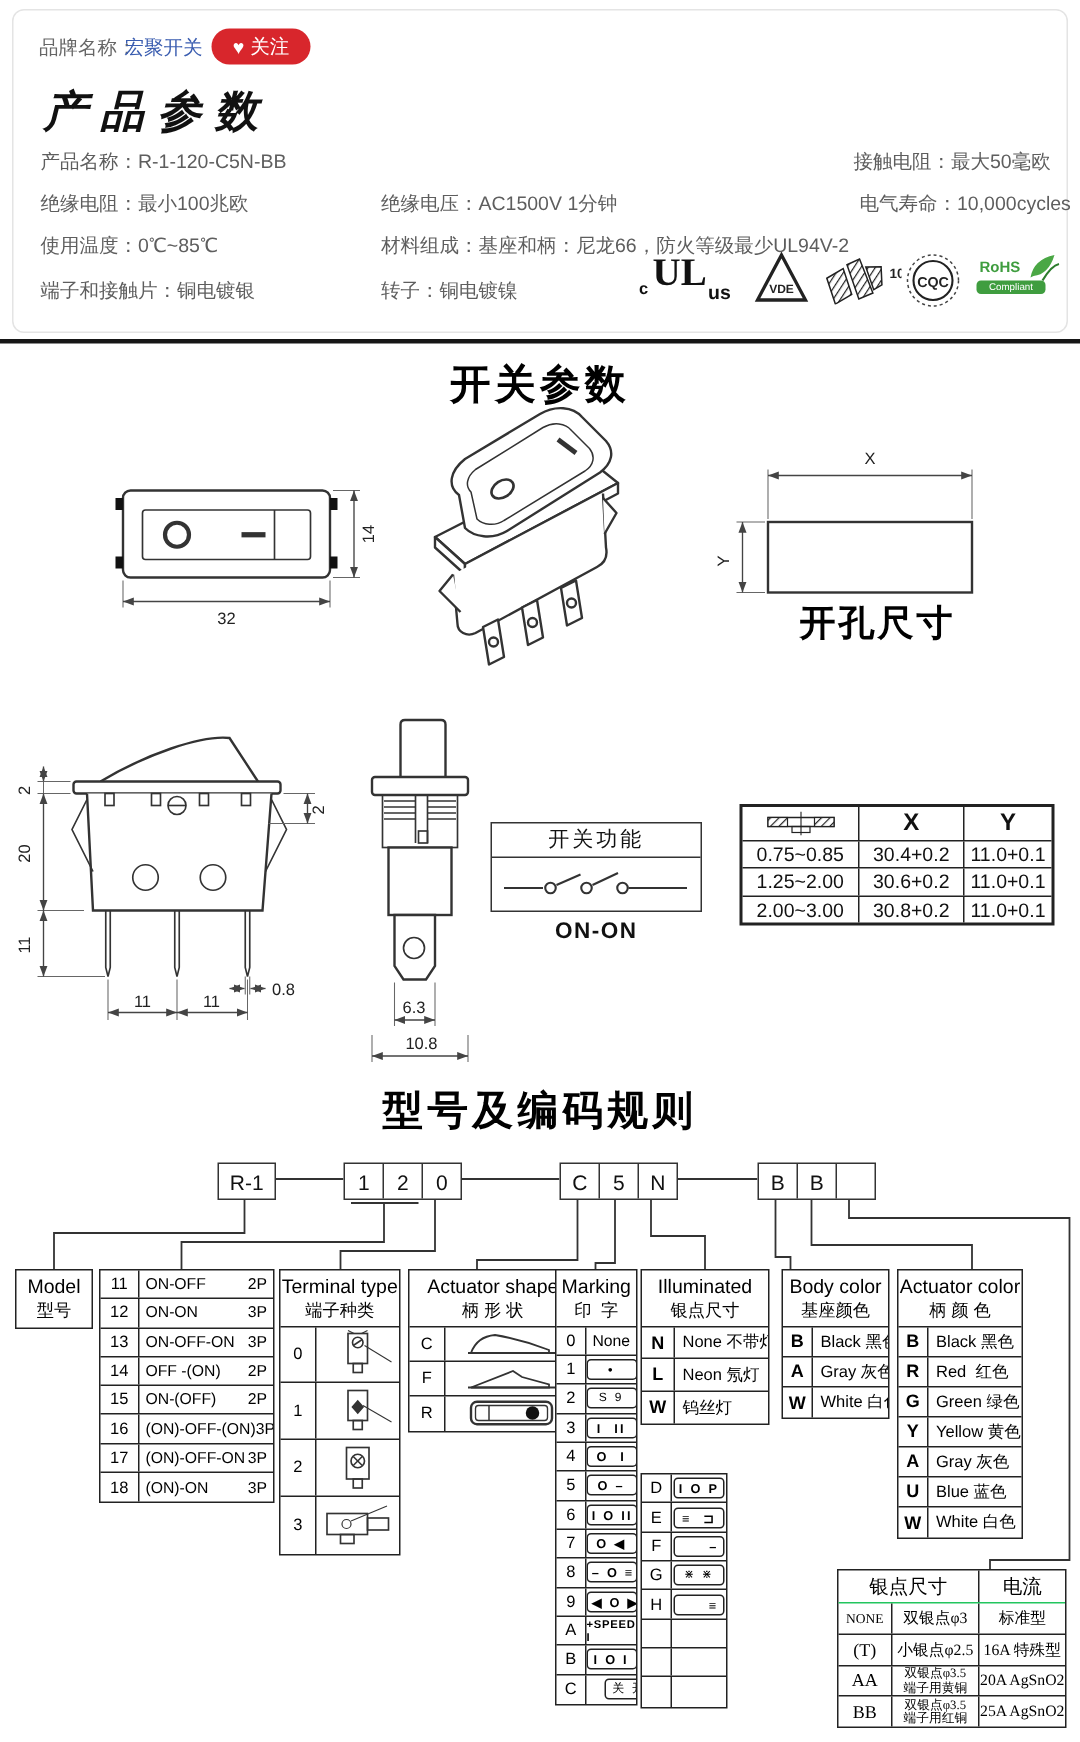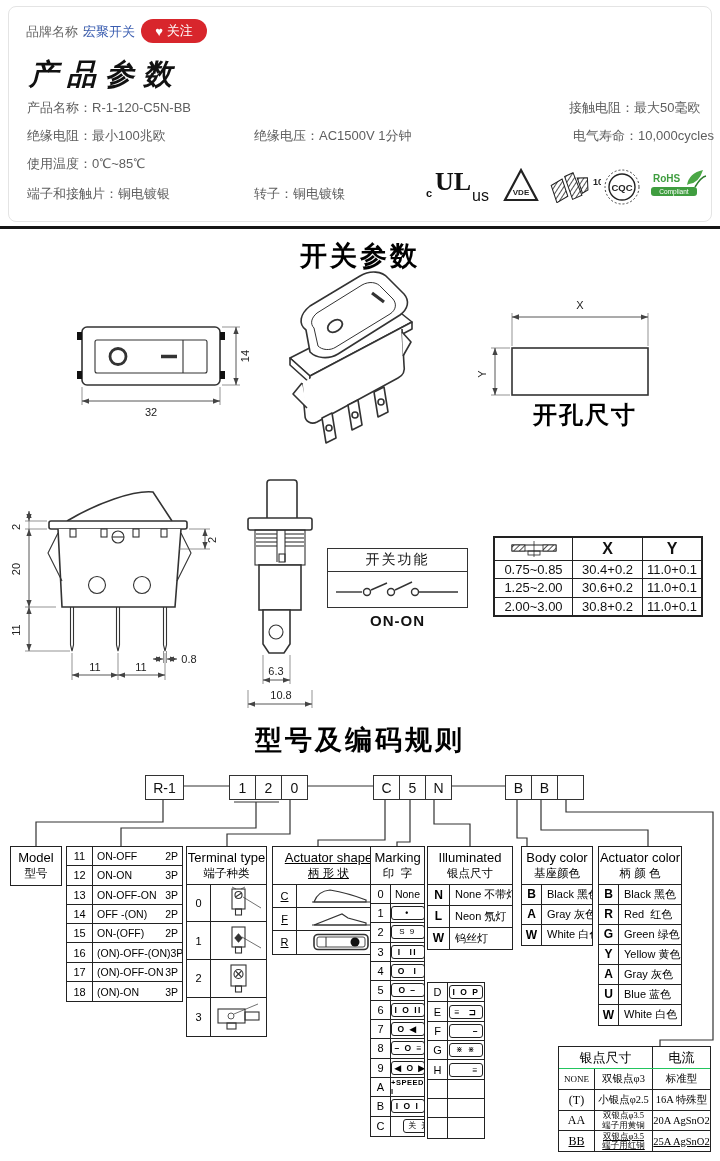--- a/index.html
+++ b/index.html
@@ -102,21 +102,21 @@
     <span class="abs brandname" style="left:74px;top:16px">宏聚开关</span>
     <button id="followbtn" class="abs">
         <span>♥</span>
         <span>关注</span>
       </button>
     <div id="ptitle" class="abs">产品参数</div>
 
     <div class="cert" style="left:417px;top:160px;width:60px;height:40px">
       <span class="abs" style="left:0;top:20px;font-size:11px;font-weight:bold;color:#111">c</span>
       <span class="abs" style="left:9px;top:0;font-size:26px;font-weight:bold;font-family:'Liberation Serif',serif;color:#111">UL</span>
-      <span class="abs" style="left:46px;top:20px;font-size:16px;font-weight:normal;color:#111">us</span>
+      <span class="abs" style="left:46px;top:20px;font-size:13px;font-weight:bold;color:#111">us</span>
     </div>
     <svg class="cert" style="left:493px;top:160px" width="38" height="38">
       <polygon points="19,3 35,33 3,33" fill="none" stroke="#222" stroke-width="2.2"></polygon>
       <text x="19" y="28" text-anchor="middle" font-size="8" font-weight="bold" fill="#222">VDE</text>
     </svg>
     <svg class="cert" style="left:540px;top:164px" width="52" height="32">
       <defs>
           <pattern id="hat" width="4" height="4" patternUnits="userSpaceOnUse" patternTransform="rotate(45)">
             <rect width="4" height="4" fill="#fff"></rect>
             <line x1="0" y1="0" x2="0" y2="4" stroke="#222" stroke-width="1.6"></line>
@@ -141,20 +141,21 @@
           <path d="M12,20 Q18,10 23,9" stroke="#2e7d2e" stroke-width="1.5" fill="none"></path>
         </svg>
       <span class="abs" style="left:0;top:20px;width:46px;background:#3f9d3f;border-radius:3px;color:#fff;font-size:6.5px;text-align:center;padding:1px 0">Compliant</span>
     </div>
   <div class="param" style="left: 18px; top: 92px;"><span>产品名称：</span><span>R-1-120-C5N-BB</span></div>
       <div class="param" style="left: 560px; top: 92px;"><span>接触电阻：</span><span>最大50毫欧</span></div>
       <div class="param" style="left: 18px; top: 120px;"><span>绝缘电阻：</span><span>最小100兆欧</span></div>
       <div class="param" style="left: 245px; top: 120px;"><span>绝缘电压：</span><span>AC1500V 1分钟</span></div>
       <div class="param" style="left: 564px; top: 120px;"><span>电气寿命：</span><span>10,000cycles</span></div>
       <div class="param" style="left: 18px; top: 148px;"><span>使用温度：</span><span>0℃~85℃</span></div>
+      <div class="param" style="left: 245px; top: 148px;"><span>材料组成：</span><span>基座和柄：尼龙66，防火等级最少UL94V-2</span></div>
       <div class="param" style="left: 18px; top: 178px;"><span>端子和接触片：</span><span>铜电镀银</span></div>
       <div class="param" style="left: 245px; top: 178px;"><span>转子：</span><span>铜电镀镍</span></div>
     </div>
 
   <div id="divider" class="abs"></div>
 
   <div class="abs sectitle" style="top:238px">开关参数</div>
 
   <svg class="abs" style="left:60px;top:288px" width="200" height="142">
     <g class="bd">
@@ -463,21 +464,21 @@
               <rect x="6" y="9" width="27" height="14"></rect>
               <rect x="33" y="12" width="14" height="8"></rect>
               <rect x="15" y="23" width="9" height="6"></rect>
               <circle cx="19" cy="16" r="3" stroke-width="0.8"></circle>
               <line x1="22" y1="14" x2="46" y2="4" stroke-width="0.7"></line>
             </g>
           </svg>
         </div>
       </div>
     </div>
-    <div class="tbl" style="left: 272px; top: 846px; width: 113px; text-decoration: underline;">
+    <div class="tbl" style="left: 272px; top: 846px; width: 113px;">
       <div class="thead" style="height: 37.5px;">
         <div class="ten">Actuator shape</div>
         <div class="tcn">柄 形 状</div>
       </div>
       <div class="trow" style="height: 23px;">
         <div class="tcell cr fcode" style="width: 24px;">C</div>
         <div class="tcell" style="flex: 1 1 0%;">
           <svg width="66" height="22">
             <path d="M6,17 Q10,6 22,5 Q40,8 58,15 L58,17 Z" fill="#fff" stroke="#333" stroke-width="1.2"></path>
             <line x1="4" y1="17" x2="62" y2="17" stroke="#333" stroke-width="1.2"></line>
@@ -721,21 +722,21 @@
       <div class="trow" style="height: 20px;">
         <div class="tcell cr" style="width: 36px; font-family: &quot;Liberation Serif&quot;, serif; font-size: 12px;">AA</div>
         <div class="tcell cr" style="width: 58px; font-family: &quot;Liberation Serif&quot;, serif;">
           <div class="s2l">
             <div>双银点φ3.5</div>
             <div>端子用黄铜</div>
           </div>
         </div>
         <div class="tcell" style="flex: 1 1 0%; font-family: &quot;Liberation Serif&quot;, serif; font-size: 10.5px;">20A AgSnO2</div>
       </div>
-      <div class="trow" style="height: 20px; text-decoration: underline;">
+      <div class="trow" style="height: 20px;">
         <div class="tcell cr" style="width: 36px; font-family: &quot;Liberation Serif&quot;, serif; font-size: 12px;">BB</div>
         <div class="tcell cr" style="width: 58px; font-family: &quot;Liberation Serif&quot;, serif;">
           <div class="s2l">
             <div>双银点φ3.5</div>
             <div>端子用红铜</div>
           </div>
         </div>
         <div class="tcell" style="flex: 1 1 0%; font-family: &quot;Liberation Serif&quot;, serif; font-size: 10.5px;">25A AgSnO2</div>
       </div>
     </div>

